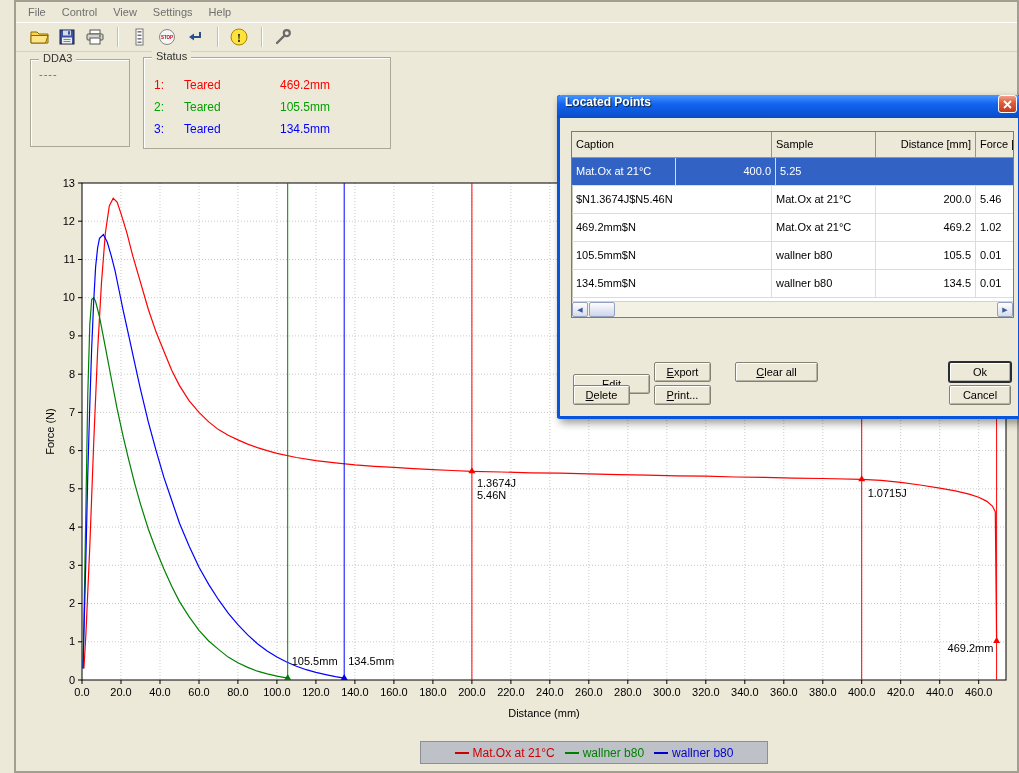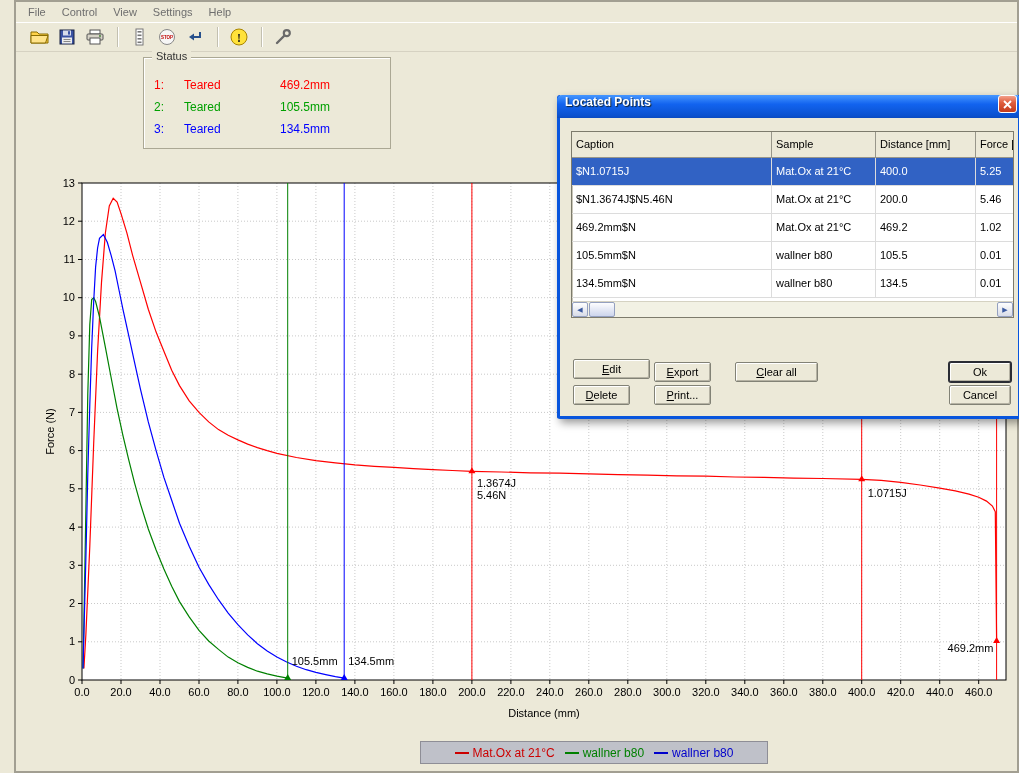--- a/index.html
+++ b/index.html
@@ -37,21 +37,21 @@
   .dialog { position:absolute; left:541px; top:93px; width:464px; height:324px; background:#ece9d8; border:3px solid #0855dd; border-top:none; border-radius:3px; box-shadow:3px 4px 9px rgba(0,0,0,.4); z-index:10; font-size:11px; }
   .titlebar { height:23px; margin:0 -3px; background:linear-gradient(180deg,#4697ff 0%,#1263ef 40%,#0a51cf 90%,#0a4ac0 100%); border-radius:5px 5px 0 0; display:flex; align-items:flex-start; color:#fff; font-weight:bold; font-size:12px; padding:0 4px 0 8px; text-shadow:1px 1px 1px #123; }
   .tb-text { flex:1; }
   .close-btn { width:19px; height:18px; background:linear-gradient(180deg,#f3a08b 0%,#e05f3f 40%,#c23a1c 100%); border:1px solid #fff; border-radius:3px; display:flex; align-items:center; justify-content:center; }
 
   .lp-table { position:absolute; left:11px; top:36px; width:443px; height:187px; background:#fff; border:1px solid #7d7b6c; box-shadow:inset 1px 1px 0 #c9c6b8; overflow:hidden; }
   .lp-header { display:flex; height:26px; background:#ece9d8; border-bottom:1px solid #98968a; }
   .lp-hcell { padding:6px 4px 0 4px; border-right:1px solid #98968a; overflow:hidden; white-space:nowrap; }
   .lp-row { display:flex; height:28px; border-bottom:1px solid #dcdcdc; }
   .lp-cell { padding:7px 4px 0 4px; border-right:1px solid #dcdcdc; overflow:hidden; white-space:nowrap; }
-  .col0 { width:200px; } .col1 { width:104px; } .col2 { width:100px; } .col3 { flex:1; border-right:none !important; }
+  .col0 { width:200px; } .col1 { width:104px; } .col2 { width:100px;text-align:right; } .col3 { flex:1; border-right:none !important; }
   .lp-row.selected { background:#3162c4; color:#fff; }
   .hscroll { position:absolute; left:0; right:0; bottom:0; height:16px; background:#f2f1e4; border-top:1px solid #d5d2c2; display:flex; }
   .scroll-arrow { width:16px; height:15px; background:linear-gradient(180deg,#fefefe,#d8dce8); border:1px solid #94a0c0; border-radius:2px; display:flex; align-items:center; justify-content:center; font-size:7px; color:#3b5aa0; }
   .scroll-arrow.right { margin-left:auto; }
   .scroll-thumb { width:26px; height:15px; background:linear-gradient(180deg,#fdfdfe,#cdd5ec); border:1px solid #94a0c0; border-radius:2px; margin-left:1px; }
 
   .btn { position:absolute; height:20px; background:#ece9d8; border:1px solid #828276; box-shadow:inset 1px 1px 0 #fff, inset -1px -1px 0 #b5b2a3; border-radius:2px; font-size:11px; font-family:"Liberation Sans",sans-serif; color:#000; text-align:center; line-height:18px; cursor:default; }
   .btn-default { border:1px solid #2a2c34; box-shadow:inset 1px 1px 0 #fff, inset -1px -1px 0 #b5b2a3, 0 0 0 1px #2a2c34; }
 </style>
 </head>
@@ -123,20 +123,24 @@
     </button>
     <div class="tool-sep"></div>
     <button class="tool-btn">
       <svg width="18" height="18" viewBox="0 0 18 18">
           <path d="M3 15 l7.5-7.5" stroke="#6a6a6a" stroke-width="2.4" stroke-linecap="round"></path>
           <circle cx="12.8" cy="5.2" r="3" fill="none" stroke="#6a6a6a" stroke-width="2.2"></circle>
         </svg>
     </button>
   </div>
 
+  <div class="groupbox dda3">
+    <span class="gb-title">DDA3</span>
+    <div class="dda3-value">----</div>
+  </div>
 
   <div class="groupbox statusbox">
     <span class="gb-title">Status</span>
     <div class="status-rows">
         <div class="status-row" style="color: rgb(255, 0, 0);">
           <span>1:</span>
           <span>Teared</span>
           <span>469.2mm</span>
         </div>
         <div class="status-row" style="color: rgb(0, 160, 0);">
@@ -316,21 +320,20 @@
 
     <div class="lp-table">
       <div class="lp-header">
           <div class="lp-hcell col0">Caption</div>
           <div class="lp-hcell col1">Sample</div>
           <div class="lp-hcell col2">Distance [mm]</div>
           <div class="lp-hcell col3">Force [</div>
         </div>
       <div class="lp-body">
           <div class="lp-row selected">
-            <div class="lp-cell col0">$N1.0715J</div>
             <div class="lp-cell col1">Mat.Ox at 21°C</div>
             <div class="lp-cell col2">400.0</div>
             <div class="lp-cell col3">5.25</div>
           </div>
           <div class="lp-row">
             <div class="lp-cell col0">$N1.3674J$N5.46N</div>
             <div class="lp-cell col1">Mat.Ox at 21°C</div>
             <div class="lp-cell col2">200.0</div>
             <div class="lp-cell col3">5.46</div>
           </div>
@@ -353,21 +356,21 @@
             <div class="lp-cell col3">0.01</div>
           </div>
         </div>
       <div class="hscroll">
         <div class="scroll-arrow">◀</div>
         <div class="scroll-thumb"></div>
         <div class="scroll-arrow right">▶</div>
       </div>
     </div>
 
-    <button class="btn" style="left:13px;top:264px;width:77px"><u>E</u>dit</button>
+    <button class="btn" style="left:13px;top:279px;width:77px"><u>E</u>dit</button>
     <button class="btn" style="left:13px;top:290px;width:57px"><u>D</u>elete</button>
     <button class="btn" style="left:94px;top:267px;width:57px"><u>E</u>xport</button>
     <button class="btn" style="left:94px;top:290px;width:57px"><u>P</u>rint...</button>
     <button class="btn" style="left:175px;top:267px;width:83px"><u>C</u>lear all</button>
     <button class="btn btn-default" style="left:389px;top:267px;width:62px">Ok</button>
     <button class="btn" style="left:389px;top:290px;width:62px">Cancel</button>
   </div>
 
 </div>
 

